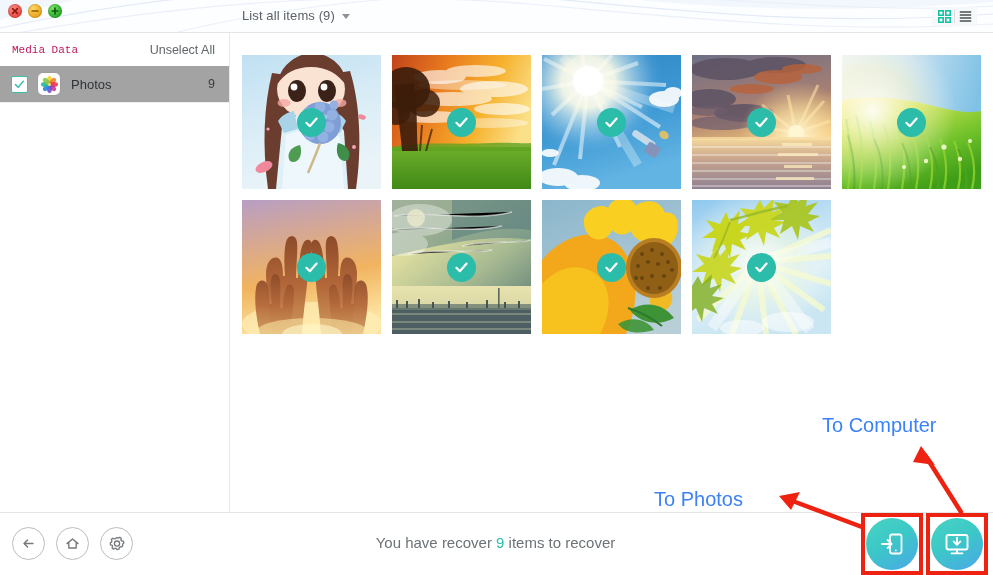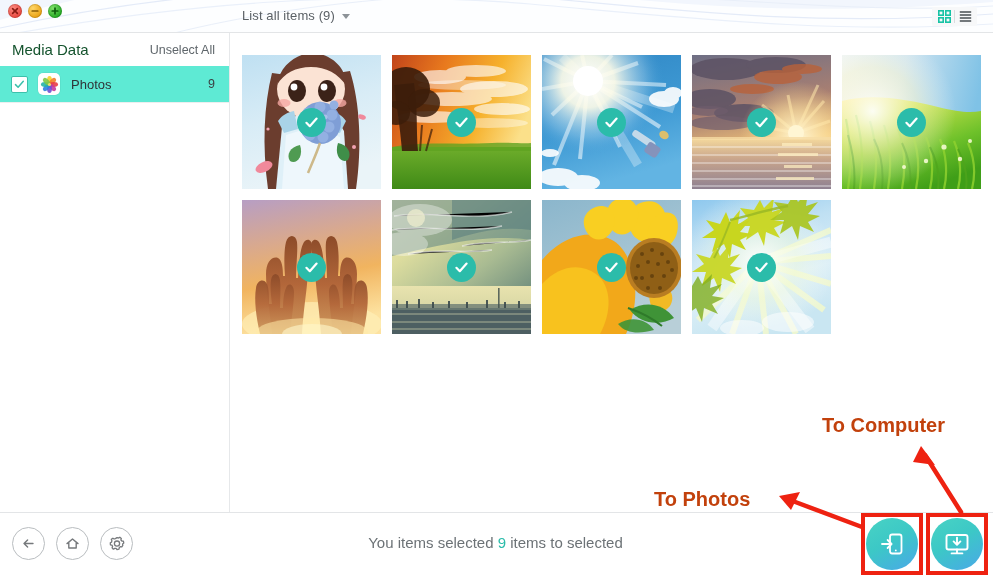--- a/index.html
+++ b/index.html
@@ -134,33 +134,34 @@
   .sidebar-head {
     position: relative;
     height: 33px;
     display: flex;
     align-items: center;
     justify-content: space-between;
     padding: 0 14px 0 12px;
     box-sizing: border-box;
   }
   .sidebar-head-title {
-    font-size: 15px;
-    color: #14532d;
+    font-size: 11px;
+    color: #be185d;
+    font-family: Liberation Mono, monospace;
   }
   .unselect-all {
     font-size: 12.5px;
     color: #5f666b;
     cursor: default;
     text-align: right;
   }
   .cat-row {
     position: relative;
     height: 36px;
-    background: #5eead4;
+    background: #a3a3a3;
     display: flex;
     align-items: center;
     padding: 0 14px 0 11px;
     box-sizing: border-box;
   }
   .cat-check {
     width: 15px; height: 15px;
     border: 1px solid #3cc0ab;
     border-radius: 2px;
     background: #ffffff;
@@ -306,26 +307,25 @@
     border: 4px solid #ee2211;
     box-sizing: border-box;
     z-index: 7;
     background: transparent;
   }
   .redbox-device   { left: 861px; top: 513px; width: 62px; height: 62px; }
   .redbox-computer { left: 926px; top: 513px; width: 62px; height: 62px; }
 
   .callout {
     position: absolute;
-    color: #c2410c;
+    color: #3b82f6;
     font-size: 20px;
     font-family: "Liberation Sans", sans-serif;
     white-space: nowrap;
     z-index: 8;
-    font-weight: bold;
   }
   .callout-computer { left: 822px; top: 414px; }
   .callout-device   { left: 654px; top: 488px; }
 
   .arrow-layer {
     position: absolute;
     left: 0; top: 0;
     width: 993px; height: 575px;
     pointer-events: none;
     z-index: 8;
@@ -952,23 +952,23 @@
       <svg width="18" height="18" viewBox="0 0 18 18">
         <g fill="none" stroke="#76797c" stroke-width="1.3" stroke-linejoin="round">
           <path d="M9 2.6 L10.5 3 L11.8 2.2 L13.3 3.6 L12.9 5 L13.9 6 L15.4 6.1 L15.8 8.1 L14.6 9 L14.8 10.4 L13.8 11.9 L12.4 11.7 L11.3 12.6 L11 14.1 L9 14.6 L8.1 13.4 L6.7 13.4 L5.4 14.2 L4.1 12.8 L4.6 11.4 L3.9 10.2 L2.4 9.8 L2.3 7.8 L3.6 7.1 L3.9 5.7 L3.3 4.3 L4.9 3.2 L6.1 4 L7.4 3.6 Z"></path>
           <circle cx="9" cy="8.6" r="2.6"></circle>
         </g>
       </svg>
     </div>
 
     <div class="status-text">
       <span class="status-inner">
-        <span>You items selected</span>
+        <span>You have recover</span>
         <span class="status-count">9</span>
-        <span>items to selected</span>
+        <span>items to recover</span>
       </span>
     </div>
   </div>
 
   <div class="recover-btn btn-to-device">
     <svg width="26" height="26" viewBox="0 0 26 26">
       <rect x="11" y="3.5" width="11.5" height="19" rx="2.2" fill="none" stroke="#ffffff" stroke-width="1.8"></rect>
       <path d="M3 13 H12.5 M8.6 9 L12.6 13 L8.6 17" fill="none" stroke="#ffffff" stroke-width="1.8" stroke-linecap="round" stroke-linejoin="round"></path>
       <circle cx="16.8" cy="19.4" r="0.9" fill="#ffffff"></circle>
     </svg>

